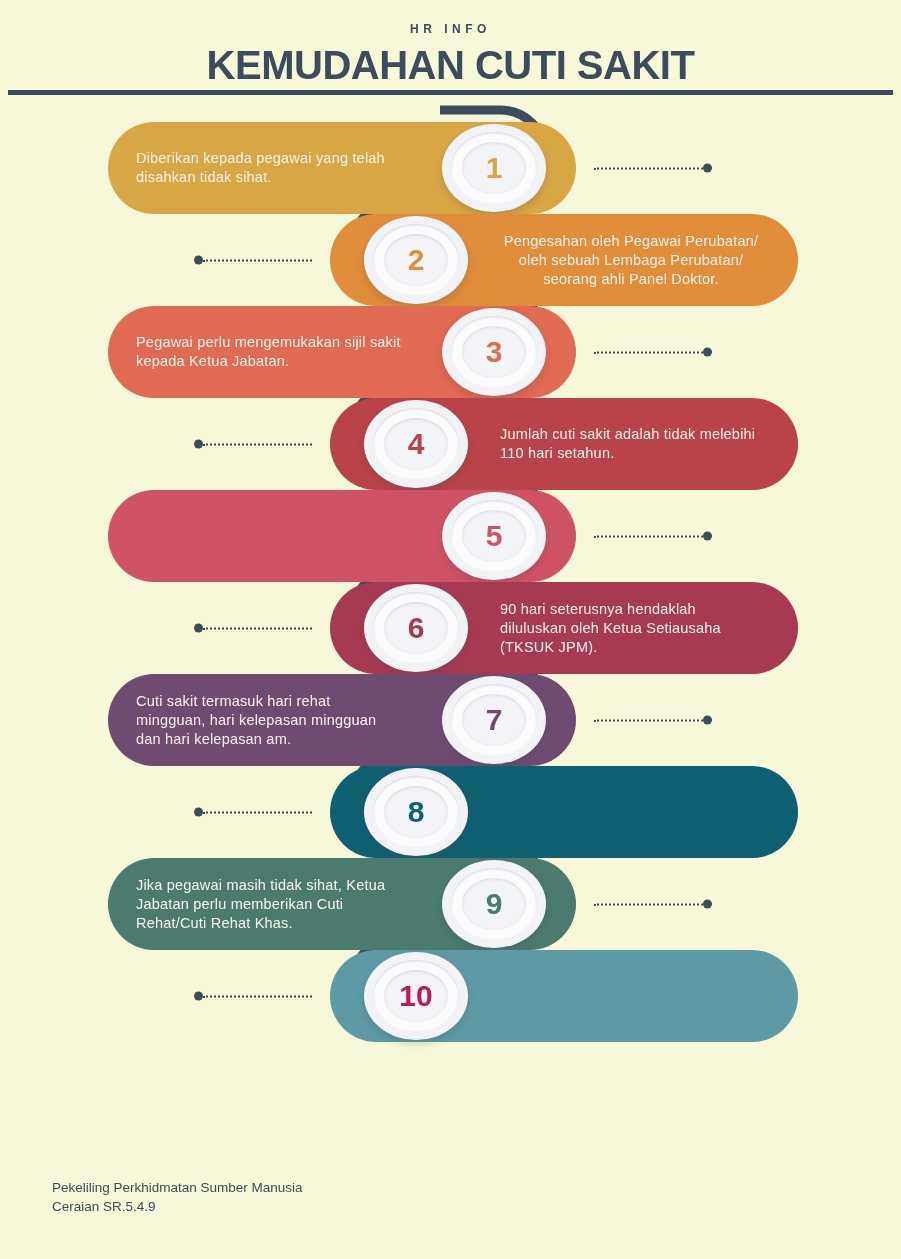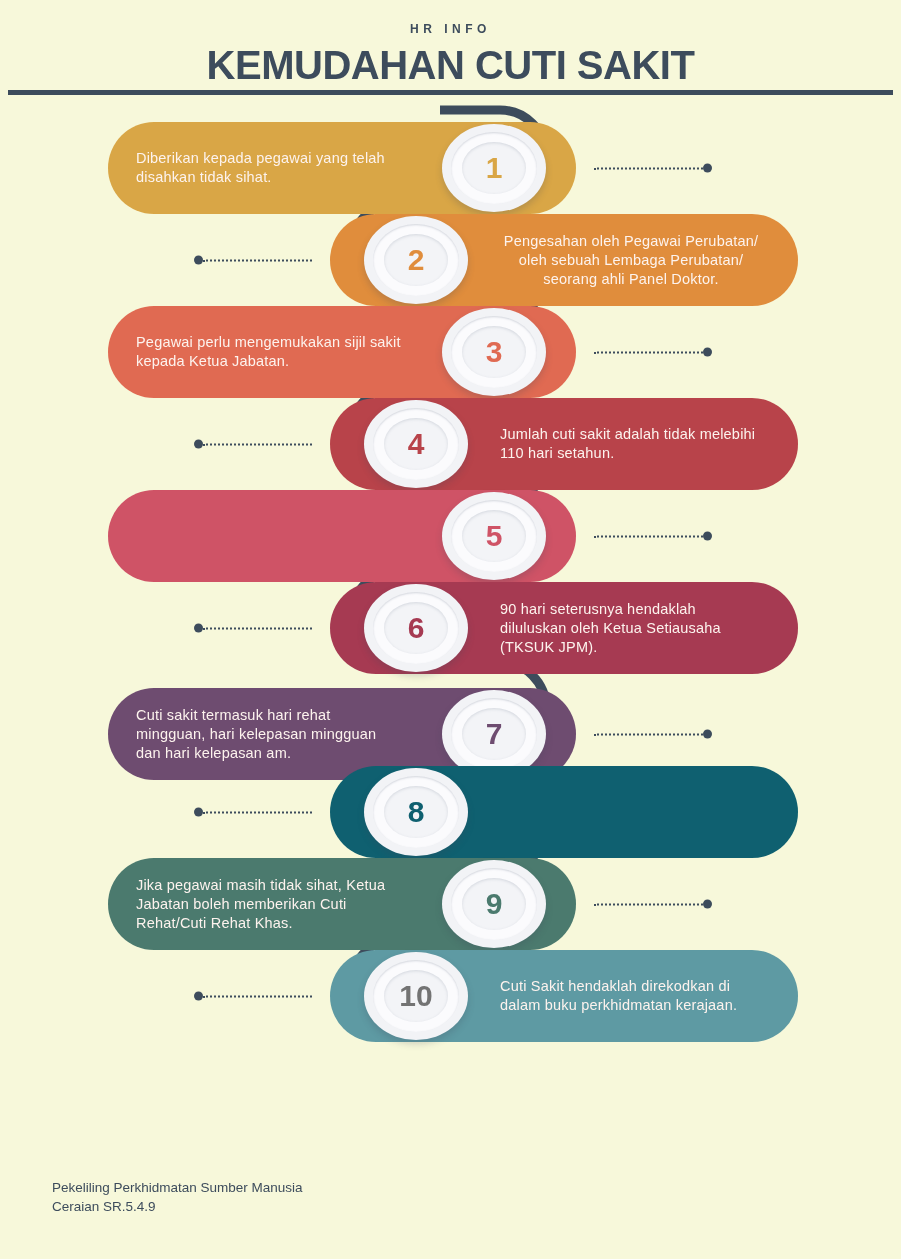--- a/index.html
+++ b/index.html
@@ -259,21 +259,21 @@
           <div class="d1"></div>
           <div class="d2"></div>
           <div class="d3"></div>
           <div class="num" style="color: rgb(166, 58, 82);">6</div>
         </div>
         <div class="conn to-left">
           <div class="dot"></div>
           <div class="line"></div>
         </div>
       </div>
-      <div class="row left" style="top: 584px;">
+      <div class="row left" style="top: 570px;">
         <div class="pill" style="background: rgb(110, 76, 112);"></div>
         <div class="pill-text">Cuti sakit termasuk hari rehat mingguan, hari kelepasan mingguan dan hari kelepasan am.</div>
         <div class="disc">
           <div class="d1"></div>
           <div class="d2"></div>
           <div class="d3"></div>
           <div class="num" style="color: rgb(110, 76, 112);">7</div>
         </div>
         <div class="conn to-right">
           <div class="line"></div>
@@ -288,40 +288,39 @@
           <div class="d3"></div>
           <div class="num" style="color: rgb(15, 96, 112);">8</div>
         </div>
         <div class="conn to-left">
           <div class="dot"></div>
           <div class="line"></div>
         </div>
       </div>
       <div class="row left" style="top: 754px;">
         <div class="pill" style="background: rgb(75, 122, 110);"></div>
-        <div class="pill-text">Jika pegawai masih tidak sihat, Ketua Jabatan boleh memberikan Cuti Rehat/Cuti Rehat Khas.</div>
+        <div class="pill-text">Jika pegawai masih tidak sihat, Ketua Jabatan perlu memberikan Cuti Rehat/Cuti Rehat Khas.</div>
         <div class="disc">
           <div class="d1"></div>
           <div class="d2"></div>
           <div class="d3"></div>
           <div class="num" style="color: rgb(75, 122, 110);">9</div>
         </div>
         <div class="conn to-right">
           <div class="line"></div>
           <div class="dot"></div>
         </div>
       </div>
       <div class="row right" style="top: 846px;">
         <div class="pill" style="background: rgb(94, 154, 163);"></div>
-        <div class="pill-text">Cuti Sakit hendaklah direkodkan di dalam buku perkhidmatan kerajaan.</div>
-        <div class="disc">
-          <div class="d1"></div>
-          <div class="d2"></div>
-          <div class="d3"></div>
-          <div class="num" style="color: #737373;">10</div>
+        <div class="disc">
+          <div class="d1"></div>
+          <div class="d2"></div>
+          <div class="d3"></div>
+          <div class="num" style="color: #be185d;">10</div>
         </div>
         <div class="conn to-left">
           <div class="dot"></div>
           <div class="line"></div>
         </div>
       </div>
     </div>
 </div>
 
 <div class="footer">

